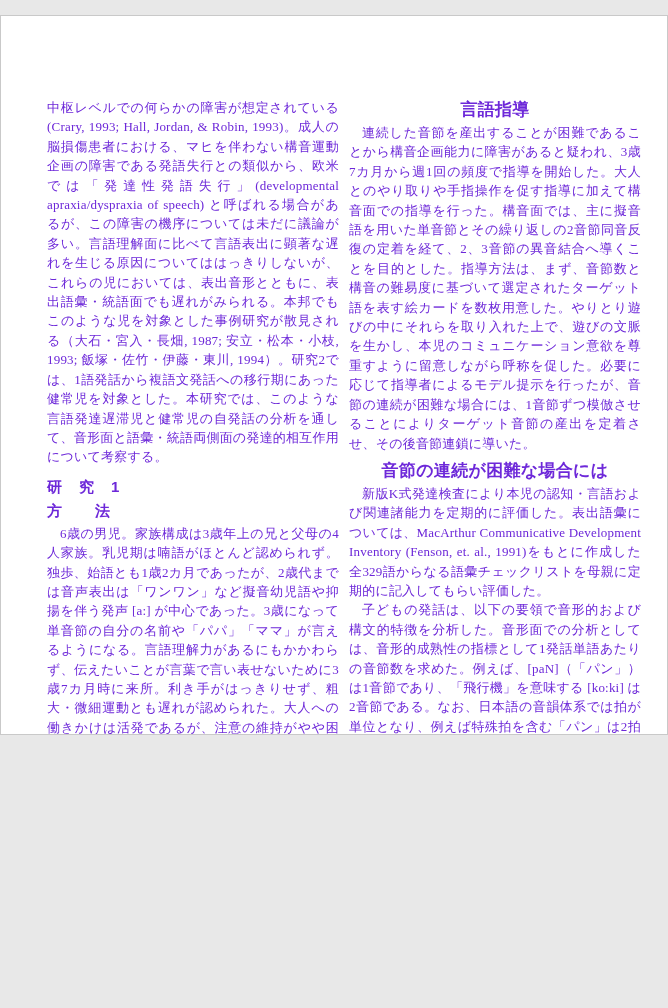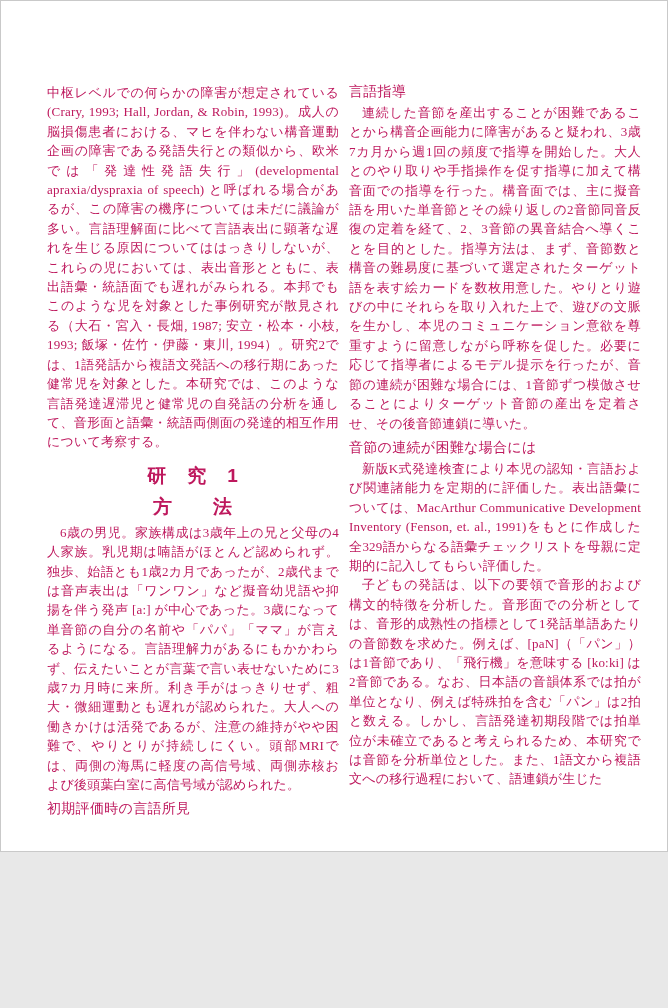--- a/index.html
+++ b/index.html
@@ -3,60 +3,61 @@
 <meta charset="utf-8">
 <style>
   html, body {
     margin: 0;
     padding: 0;
     background: #e8e8e8;
   }
   .page {
     position: relative;
     width: 668px;
-    height: 852px;
-    margin: 0 auto;
+    height: 720px;
+    margin: 15px auto;
     background: #ffffff;
     border: 1px solid #c9c9c9;
     box-sizing: border-box;
     overflow: hidden;
-    color: #be185d;
+    color: #6d28d9;
     font-family: "Liberation Serif", "DejaVu Serif", serif;
   }
   .col {
     position: absolute;
     top: 82px;
     width: 292px;
   }
   .col-left  { left: 46px; }
   .col-right { left: 348px; }
   p.body-text {
     margin: 0;
     font-size: 13px;
     line-height: 19.4px;
     text-align: justify;
     text-indent: 1em;
     letter-spacing: 0.2px;
   }
   p.no-indent { text-indent: 0; }
   .center-heading {
     margin: 11px 0 3px 0;
-    text-align: center;
-    font-size: 19px;
+    text-align: left;
+    font-size: 15px;
     font-weight: bold;
     font-family: "Liberation Sans", "DejaVu Sans", sans-serif;
     letter-spacing: 1px;
   }
   .center-heading.tight { margin-top: 5px; }
   .sub-heading {
     margin: 6px 0 2px 0;
-    font-size: 14px;
-    font-weight: normal;
+    font-size: 17px;
+    font-weight: bold;
     font-family: "Liberation Sans", "DejaVu Sans", sans-serif;
     letter-spacing: 0.3px;
+    text-align: center;
   }
   .sub-heading.first { margin-top: 0; }
   .page-number {
     position: absolute;
     top: 928px;
     left: 0;
     right: 0;
     text-align: center;
     font-size: 13px;
     letter-spacing: 2px;

